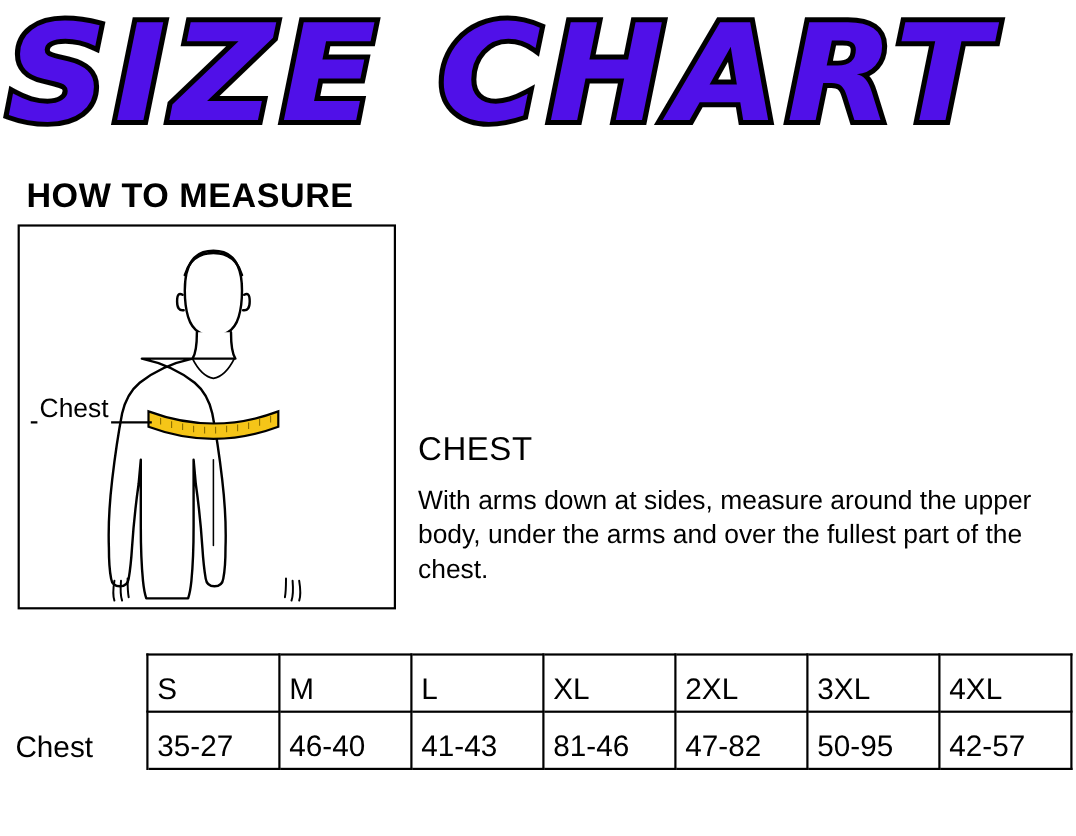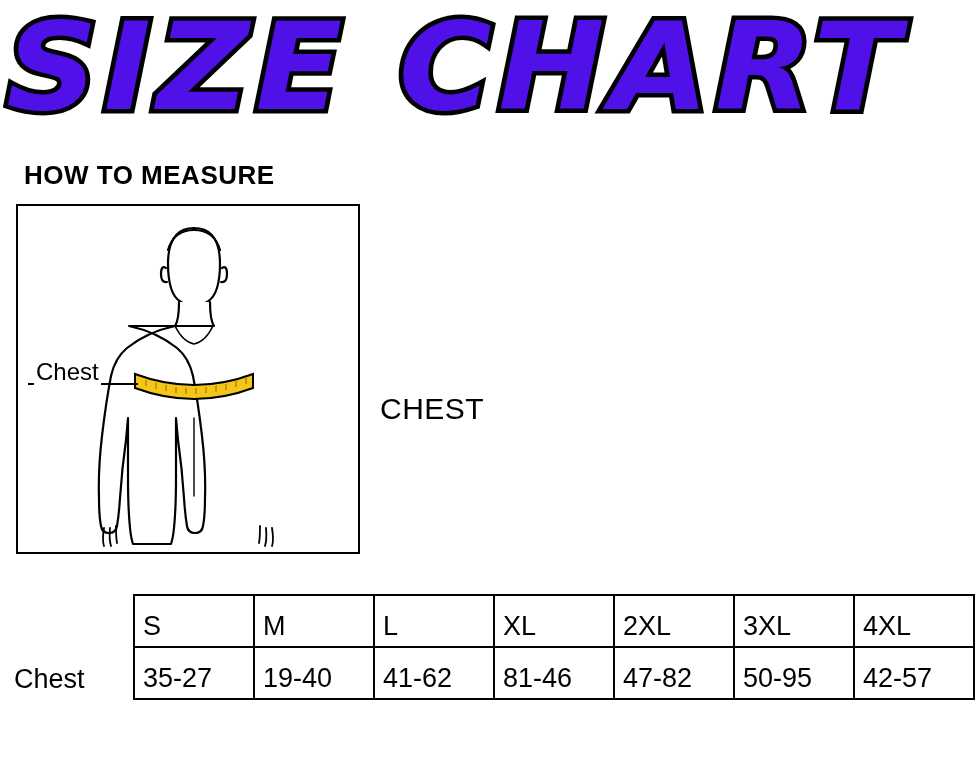--- a/index.html
+++ b/index.html
@@ -40,21 +40,21 @@
     padding-left: 6px;
     transform: scaleX(1.04);
     transform-origin: left center;
   }
 
   
   .howto {
     position: absolute;
     left: 24px;
     top: 160px;
-    font-size: 26px;
+    font-size: 31px;
     font-weight: bold;
     letter-spacing: 0.5px;
     font-family: "Liberation Sans", sans-serif;
     text-align: right;
   }
 
   
   .figure-box {
     position: absolute;
     left: 16px;
@@ -201,38 +201,39 @@
       </g>
     </g>
 
     <line x1="10" y1="178" x2="120" y2="178" stroke="#000000" stroke-width="2"></line>
   </svg>
 </div>
 <div class="chest-label">Chest</div>
 
 <div class="desc">
   <div class="desc-title">CHEST</div>
+  <div class="desc-body">With arms down at sides, measure around the upper body, under the arms and over the fullest part of the chest.</div>
 </div>
 
 <table class="size-table">
   <tbody>
     <tr class="head">
       <td class="rowhead corner"></td>
       <td class="col">S</td>
       <td class="col">M</td>
       <td class="col">L</td>
       <td class="col">XL</td>
       <td class="col">2XL</td>
       <td class="col">3XL</td>
       <td class="col">4XL</td>
     </tr>
     <tr>
       <td class="rowhead">Chest</td>
       <td class="col">35-27</td>
-      <td class="col">19-40</td>
-      <td class="col">41-62</td>
+      <td class="col">46-40</td>
+      <td class="col">41-43</td>
       <td class="col">81-46</td>
       <td class="col">47-82</td>
       <td class="col">50-95</td>
       <td class="col">42-57</td>
     </tr>
   </tbody>
 </table>
 
 </body></html>

